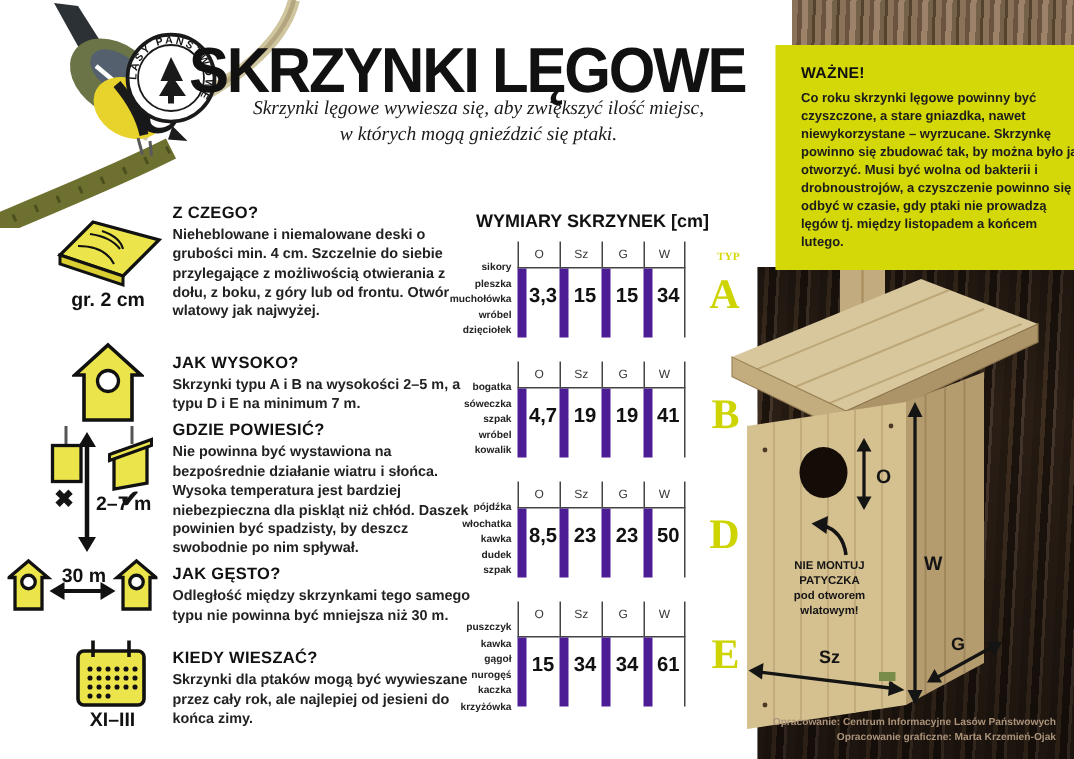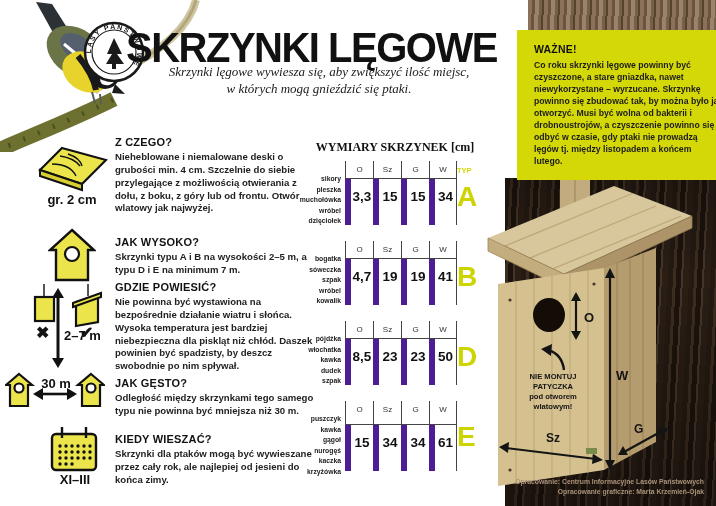--- a/index.html
+++ b/index.html
@@ -39,33 +39,33 @@
 
   .icon-label { position:absolute; font-weight:bold; font-size:13px; text-align:center; }
   #label-0 { left:36px; top:192px;  width:72px; }
   #label-1 { left:64px; top:328px;  width:60px; text-align:left; }
   #label-3 { left:32px; top:376px;  width:48px; font-size:13px; }
   #label-4 { left:44px; top:472px;  width:62px; }
 
   .warning-note { white-space:pre-line; }
 
   
-  #dim-title { left:296px; top:140px; width:198px; text-align:center; font-size:12px; font-weight:bold;font-family:Liberation Serif, serif; }
+  #dim-title { left:296px; top:140px; width:198px; text-align:center; font-size:12px; font-weight:bold; }
   .tblock { position:absolute; left:291px; display:flex; }
   #tb-0 { top:161px; } #tb-1 { top:241px; } #tb-2 { top:321px; } #tb-3 { top:401px; }
   .birds { width:54px; text-align:right; font-size:6.8px; font-weight:bold; line-height:1.55;
            padding:13px 4px 0 0; white-space:pre-line; color:#222; }
   .grid { display:grid; grid-template-columns:repeat(4,28px); }
   .hcell { font-size:8px; text-align:center; padding:4px 0 3px; border-bottom:1px solid #444;
            border-left:1px solid #444; color:#333; }
   .grid .hcell:nth-child(4) { border-right:1px solid #444; }
   .vcell { font-size:13.5px; font-weight:bold; text-align:center; padding-top:10px; height:46px;
            border-left:6px solid #4c1d95; }
   .grid .vcell:nth-child(8) { border-right:1px solid #444; }
-  .typcol { width:36px; text-align:left; }
+  .typcol { width:36px; text-align:right;font-family:Liberation Serif, serif; }
   .typ-label { font-size:7.5px; font-weight:bold; color:#d4d807; padding-top:5px; height:16px; }
   .typ-letter { font-size:28px; font-weight:bold; color:#cdd400; line-height:1; padding-top:6px; }
 
   
   #birdhouse { left:486px; top:180px; }
   #bh-warning { left:514px; top:372px; width:78px; text-align:center; font-weight:bold;
     font-size:7.6px; line-height:1.3; white-space:pre-line; color:#141414; }
   svg text { font-family:"Liberation Sans", sans-serif; font-weight:bold; fill:#141414; }
 
   

